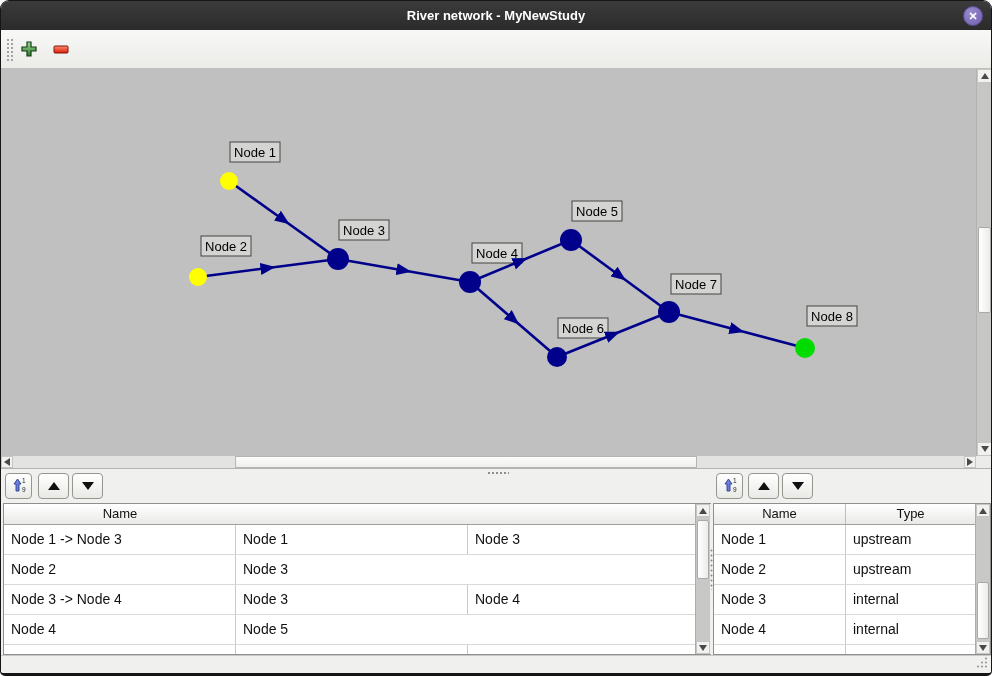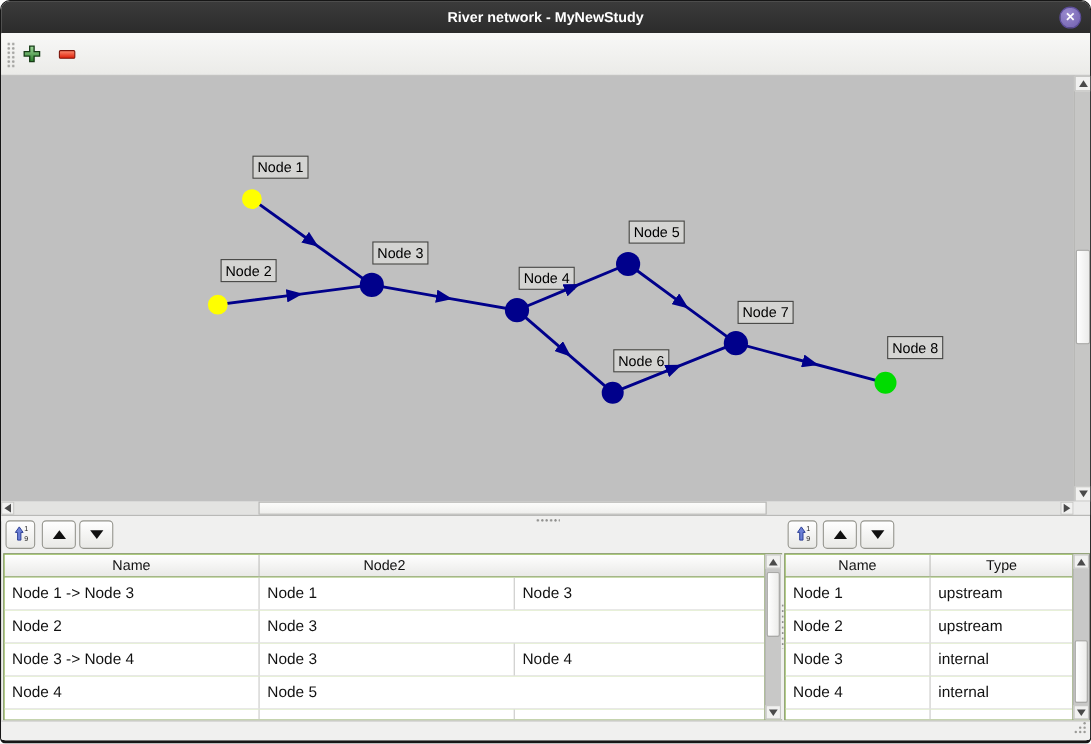--- a/index.html
+++ b/index.html
@@ -56,21 +56,21 @@
 
   
   .ctl-btn { position: absolute; top: 472px; height: 26px; border: 1px solid #96968f; border-radius: 4px;
              background: linear-gradient(#ffffff, #e9e9e6); display: flex; align-items: center; justify-content: center; cursor: pointer; padding: 0; }
   .tri-big-up { width: 0; height: 0; border-left: 6px solid transparent; border-right: 6px solid transparent; border-bottom: 8px solid #101010; }
   .tri-big-down { width: 0; height: 0; border-left: 6px solid transparent; border-right: 6px solid transparent; border-top: 8px solid #101010; }
   #sort-left { left: 4px; width: 27px; } #up-left { left: 37px; width: 31px; } #down-left { left: 71px; width: 31px; }
   #sort-right { left: 715px; width: 27px; } #up-right { left: 747px; width: 31px; } #down-right { left: 781px; width: 31px; }
 
   
-  .table { position: absolute; top: 502px; height: 152px; background: #84cc16; border: 1px solid #8f8f8d; display: flex; }
+  .table { position: absolute; top: 502px; height: 152px; background: #14532d; border: 1px solid #8f8f8d; display: flex; }
   #table-left { left: 2px; width: 708px; }
   #table-right { left: 712px; width: 278px; }
   .tbl-main { flex: 1 1 auto; overflow: hidden; }
   .thead { display: flex; height: 21px; background: linear-gradient(#ffffff, #e9e9e7); border-bottom: 1px solid #a0a09e; }
   .th { font-size: 13px; color: #111; text-align: center; line-height: 20px; border-right: 1px solid #bebebc; }
   .th:last-child { border-right: none; }
   .tr { display: flex; height: 30px; background: #ffffff; border-bottom: 1px solid #d9d9d7; }
   .td { font-size: 14px; color: #111; line-height: 29px; padding-left: 7px; border-right: 1px solid #c9c9c7;
         white-space: nowrap; overflow: hidden; }
   .td:last-child { border-right: none; }
@@ -230,21 +230,20 @@
       <div class="tri-big-up"></div>
     </button>
   <button class="ctl-btn" id="down-right">
       <div class="tri-big-down"></div>
     </button>
 
   <div class="table" id="table-left">
     <div class="tbl-main" id="tbl-left-main">
         <div class="thead">
           <div class="th" style="flex: 0 0 232px;">Name</div>
-          <div class="th" style="flex: 0 0 227px;">Node2</div>
         </div>
         <div class="tr">
           <div class="td" style="flex: 0 0 232px;">Node 1 -&gt; Node 3</div>
           <div class="td" style="flex: 0 0 232px;">Node 1</div>
           <div class="td" style="flex: 0 0 227px;">Node 3</div>
         </div>
         <div class="tr">
           <div class="td" style="flex: 0 0 232px;">Node 2</div>
           <div class="td" style="flex: 0 0 227px;">Node 3</div>
         </div>

